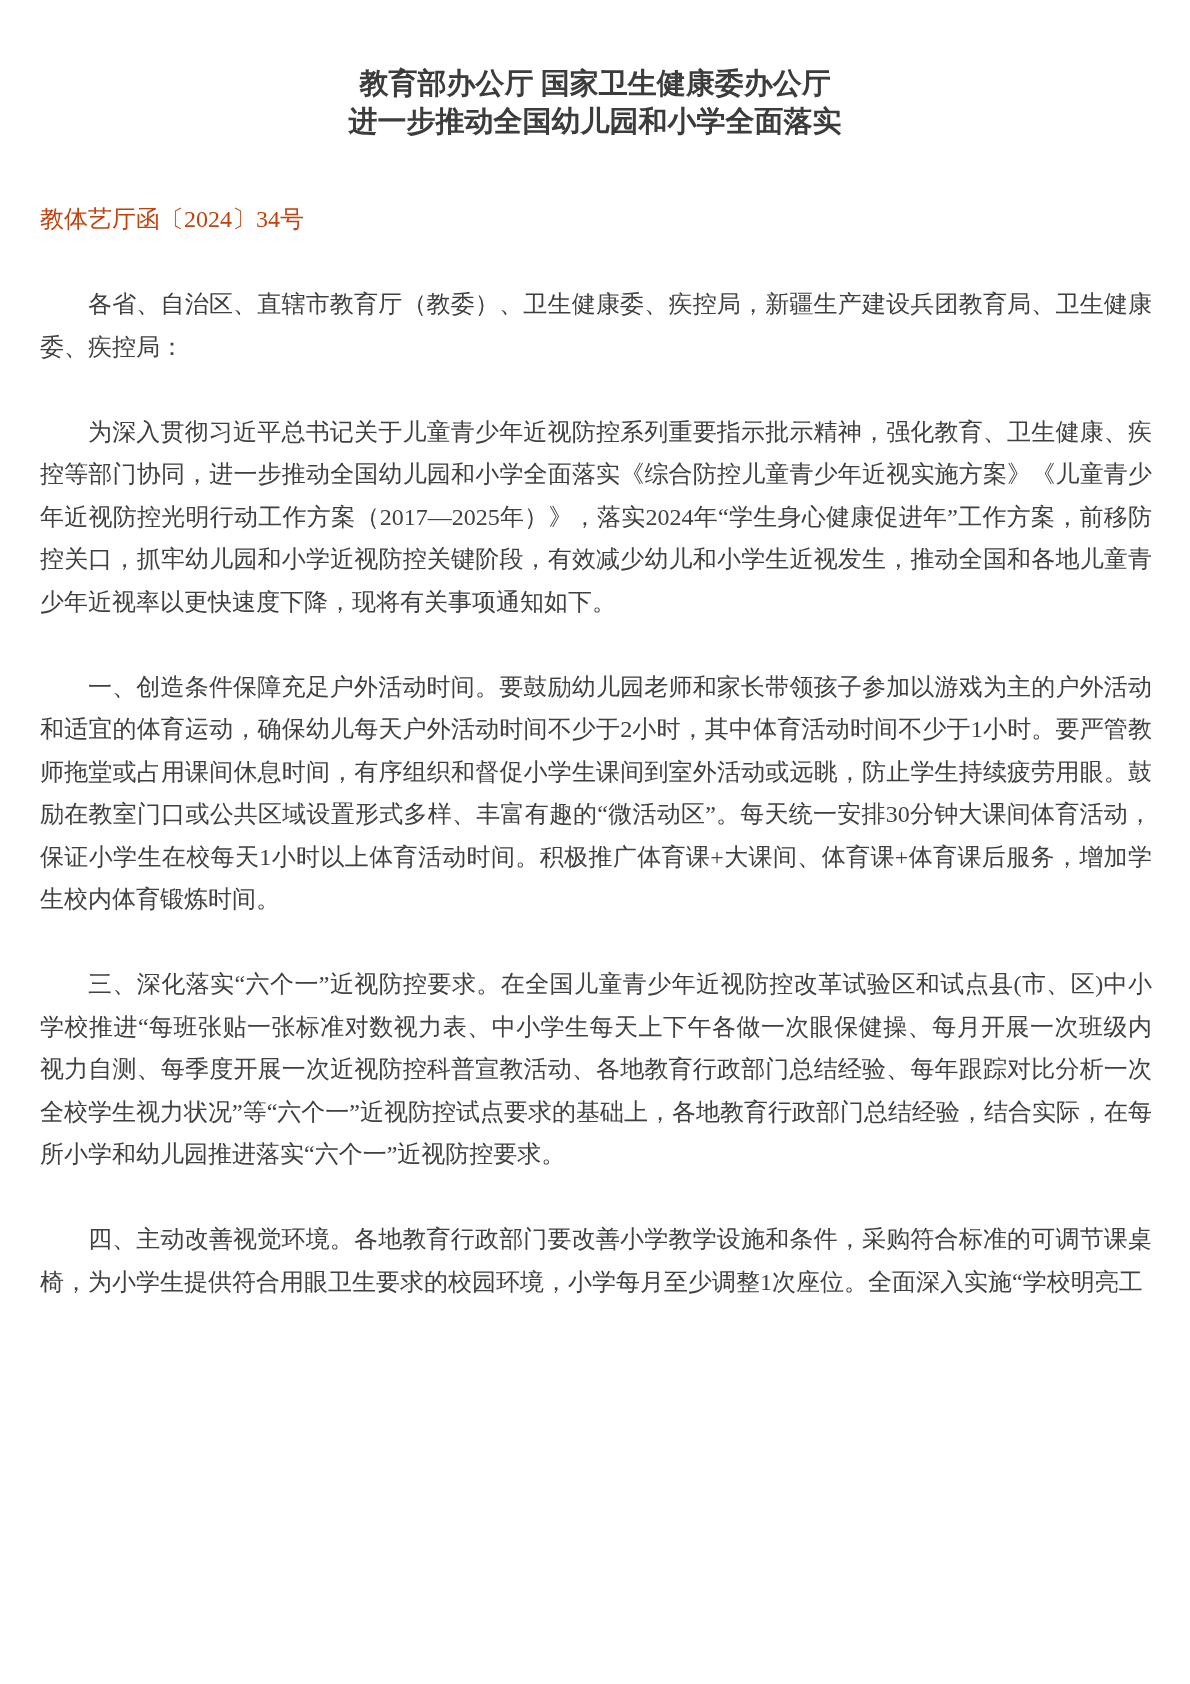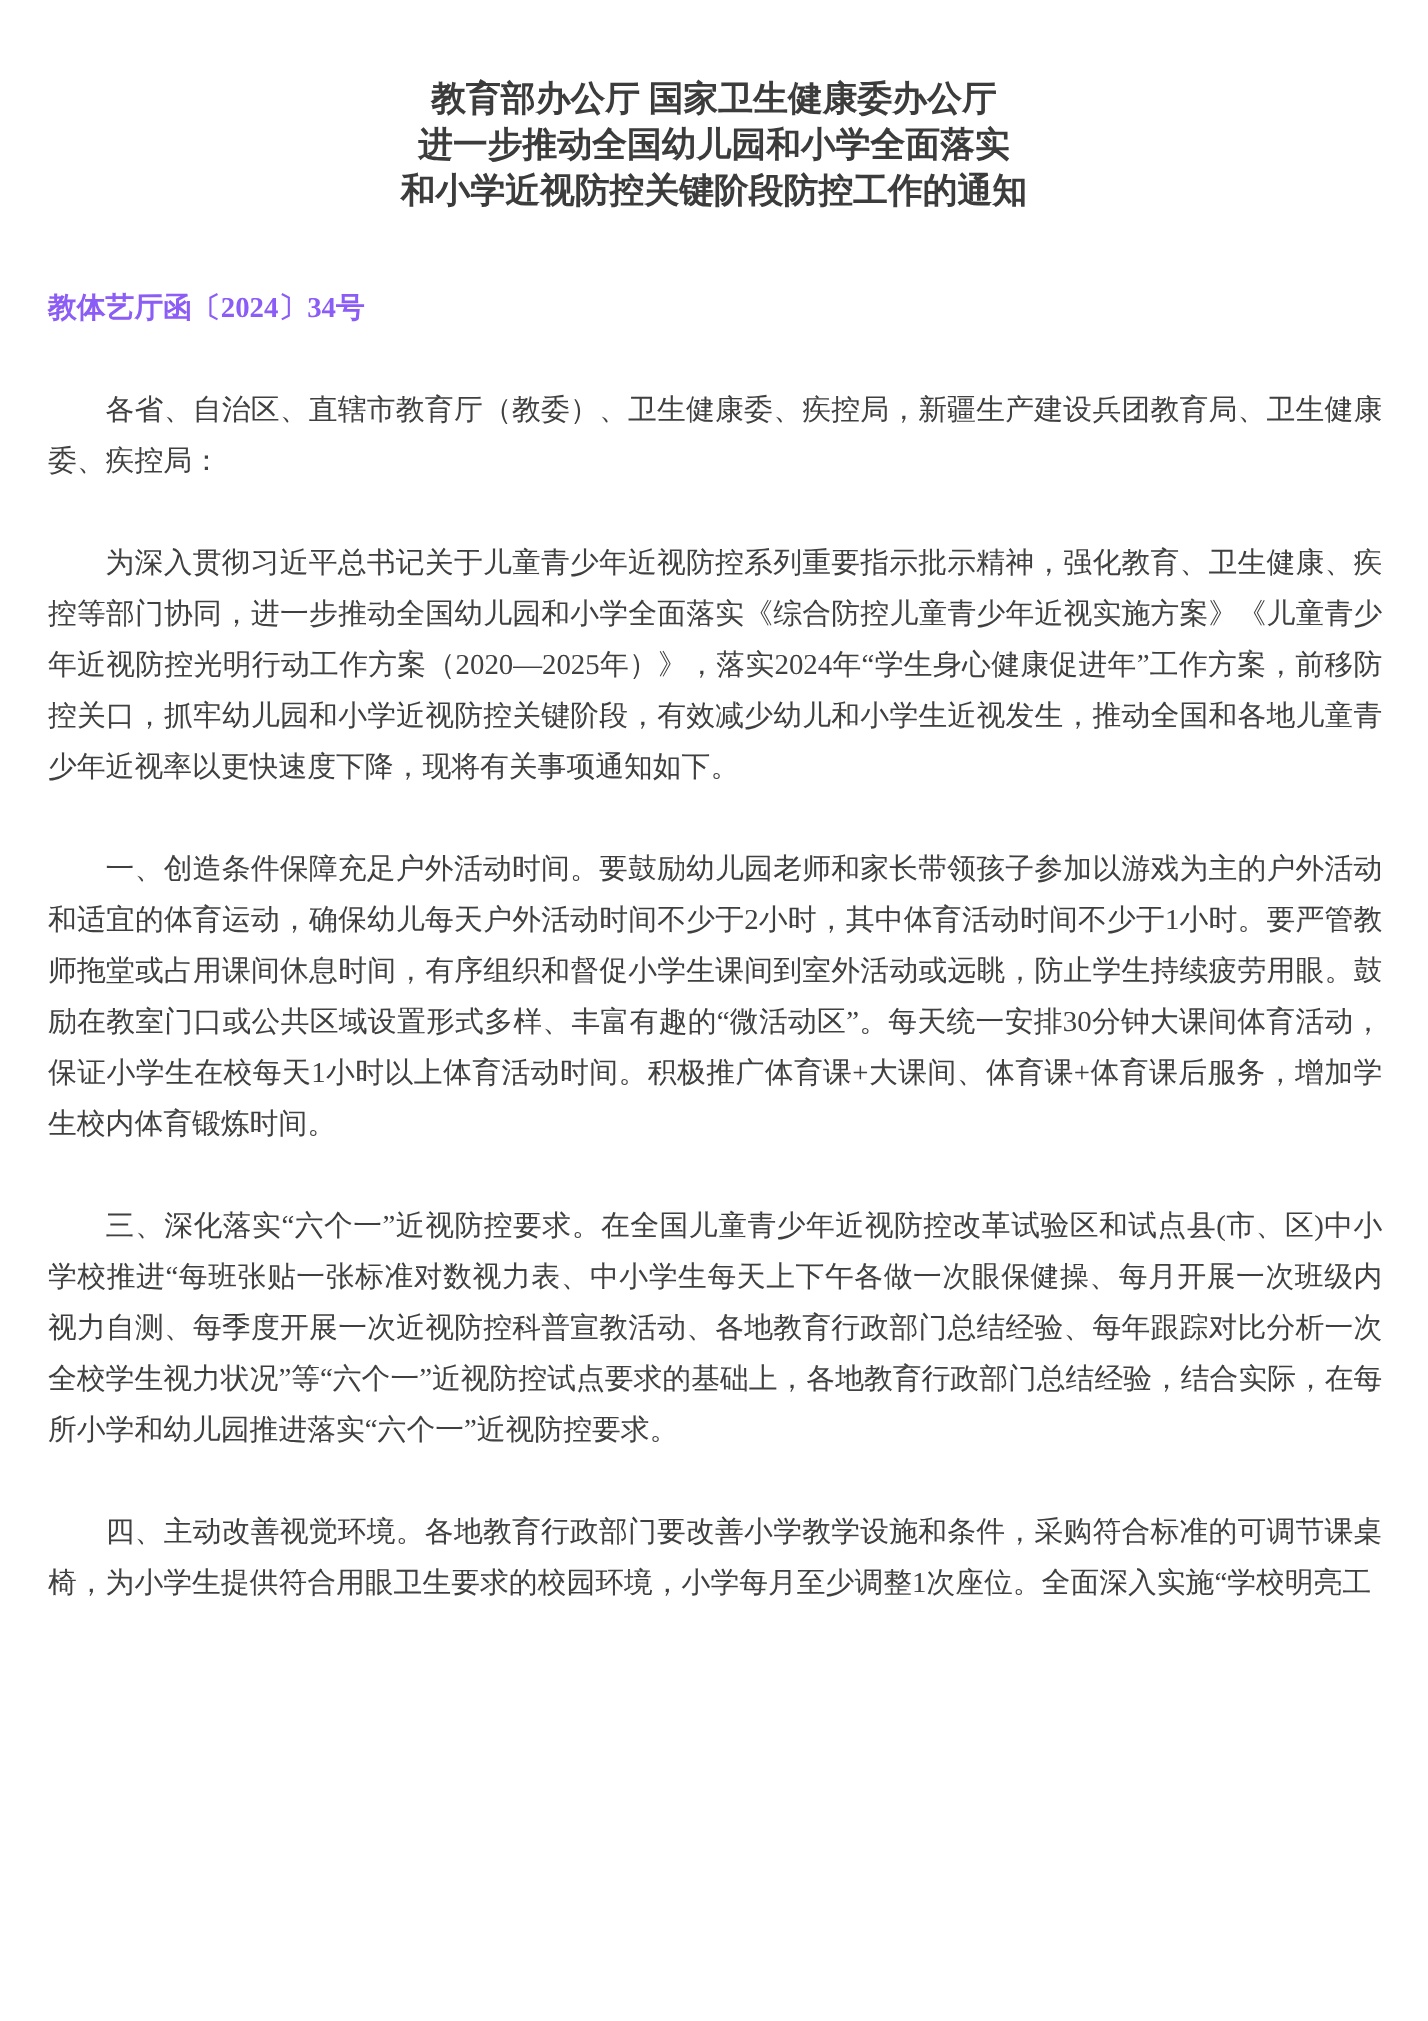--- a/index.html
+++ b/index.html
@@ -21,22 +21,21 @@
     text-align: center;
     font-size: 29px;
     line-height: 38px;
     font-weight: bold;
     color: #3c3c3c;
   }
   .doc-number {
     margin: 58px 40px 0 40px;
     font-size: 24px;
     line-height: 42.5px;
-    color: #8b5cf6;
-    font-weight: bold;
+    color: #c2410c;
   }
   p.body-para {
     margin: 42.5px 40px 0 40px;
     width: 1112px;
     font-size: 24px;
     line-height: 42.5px;
     text-align: justify;
     text-justify: inter-ideograph;
     text-indent: 2em;
     color: #404040;
@@ -44,28 +43,27 @@
   }
 </style>
 </head>
 <body>
 
 <div class="page">
 
   <div class="doc-title">
     <div>教育部办公厅 国家卫生健康委办公厅</div>
     <div>进一步推动全国幼儿园和小学全面落实</div>
-    <div>和小学近视防控关键阶段防控工作的通知</div>
   </div>
 
   <div class="doc-number">教体艺厅函〔2024〕34号</div>
 
   <p class="body-para">各省、自治区、直辖市教育厅（教委）、卫生健康委、疾控局，新疆生产建设兵团教育局、卫生健康委、疾控局：</p>
 
-  <p class="body-para">为深入贯彻习近平总书记关于儿童青少年近视防控系列重要指示批示精神，强化教育、卫生健康、疾控等部门协同，进一步推动全国幼儿园和小学全面落实《综合防控儿童青少年近视实施方案》《儿童青少年近视防控光明行动工作方案（2020—2025年）》，落实2024年“学生身心健康促进年”工作方案，前移防控关口，抓牢幼儿园和小学近视防控关键阶段，有效减少幼儿和小学生近视发生，推动全国和各地儿童青少年近视率以更快速度下降，现将有关事项通知如下。</p>
+  <p class="body-para">为深入贯彻习近平总书记关于儿童青少年近视防控系列重要指示批示精神，强化教育、卫生健康、疾控等部门协同，进一步推动全国幼儿园和小学全面落实《综合防控儿童青少年近视实施方案》《儿童青少年近视防控光明行动工作方案（2017—2025年）》，落实2024年“学生身心健康促进年”工作方案，前移防控关口，抓牢幼儿园和小学近视防控关键阶段，有效减少幼儿和小学生近视发生，推动全国和各地儿童青少年近视率以更快速度下降，现将有关事项通知如下。</p>
 
   <p class="body-para">一、创造条件保障充足户外活动时间。要鼓励幼儿园老师和家长带领孩子参加以游戏为主的户外活动和适宜的体育运动，确保幼儿每天户外活动时间不少于2小时，其中体育活动时间不少于1小时。要严管教师拖堂或占用课间休息时间，有序组织和督促小学生课间到室外活动或远眺，防止学生持续疲劳用眼。鼓励在教室门口或公共区域设置形式多样、丰富有趣的“微活动区”。每天统一安排30分钟大课间体育活动，保证小学生在校每天1小时以上体育活动时间。积极推广体育课+大课间、体育课+体育课后服务，增加学生校内体育锻炼时间。</p>
 
 
   <p class="body-para">三、深化落实“六个一”近视防控要求。在全国儿童青少年近视防控改革试验区和试点县(市、区)中小学校推进“每班张贴一张标准对数视力表、中小学生每天上下午各做一次眼保健操、每月开展一次班级内视力自测、每季度开展一次近视防控科普宣教活动、各地教育行政部门总结经验、每年跟踪对比分析一次全校学生视力状况”等“六个一”近视防控试点要求的基础上，各地教育行政部门总结经验，结合实际，在每所小学和幼儿园推进落实“六个一”近视防控要求。</p>
 
   <p class="body-para">四、主动改善视觉环境。各地教育行政部门要改善小学教学设施和条件，采购符合标准的可调节课桌椅，为小学生提供符合用眼卫生要求的校园环境，小学每月至少调整1次座位。全面深入实施“学校明亮工</p>
 
 </div>
 

